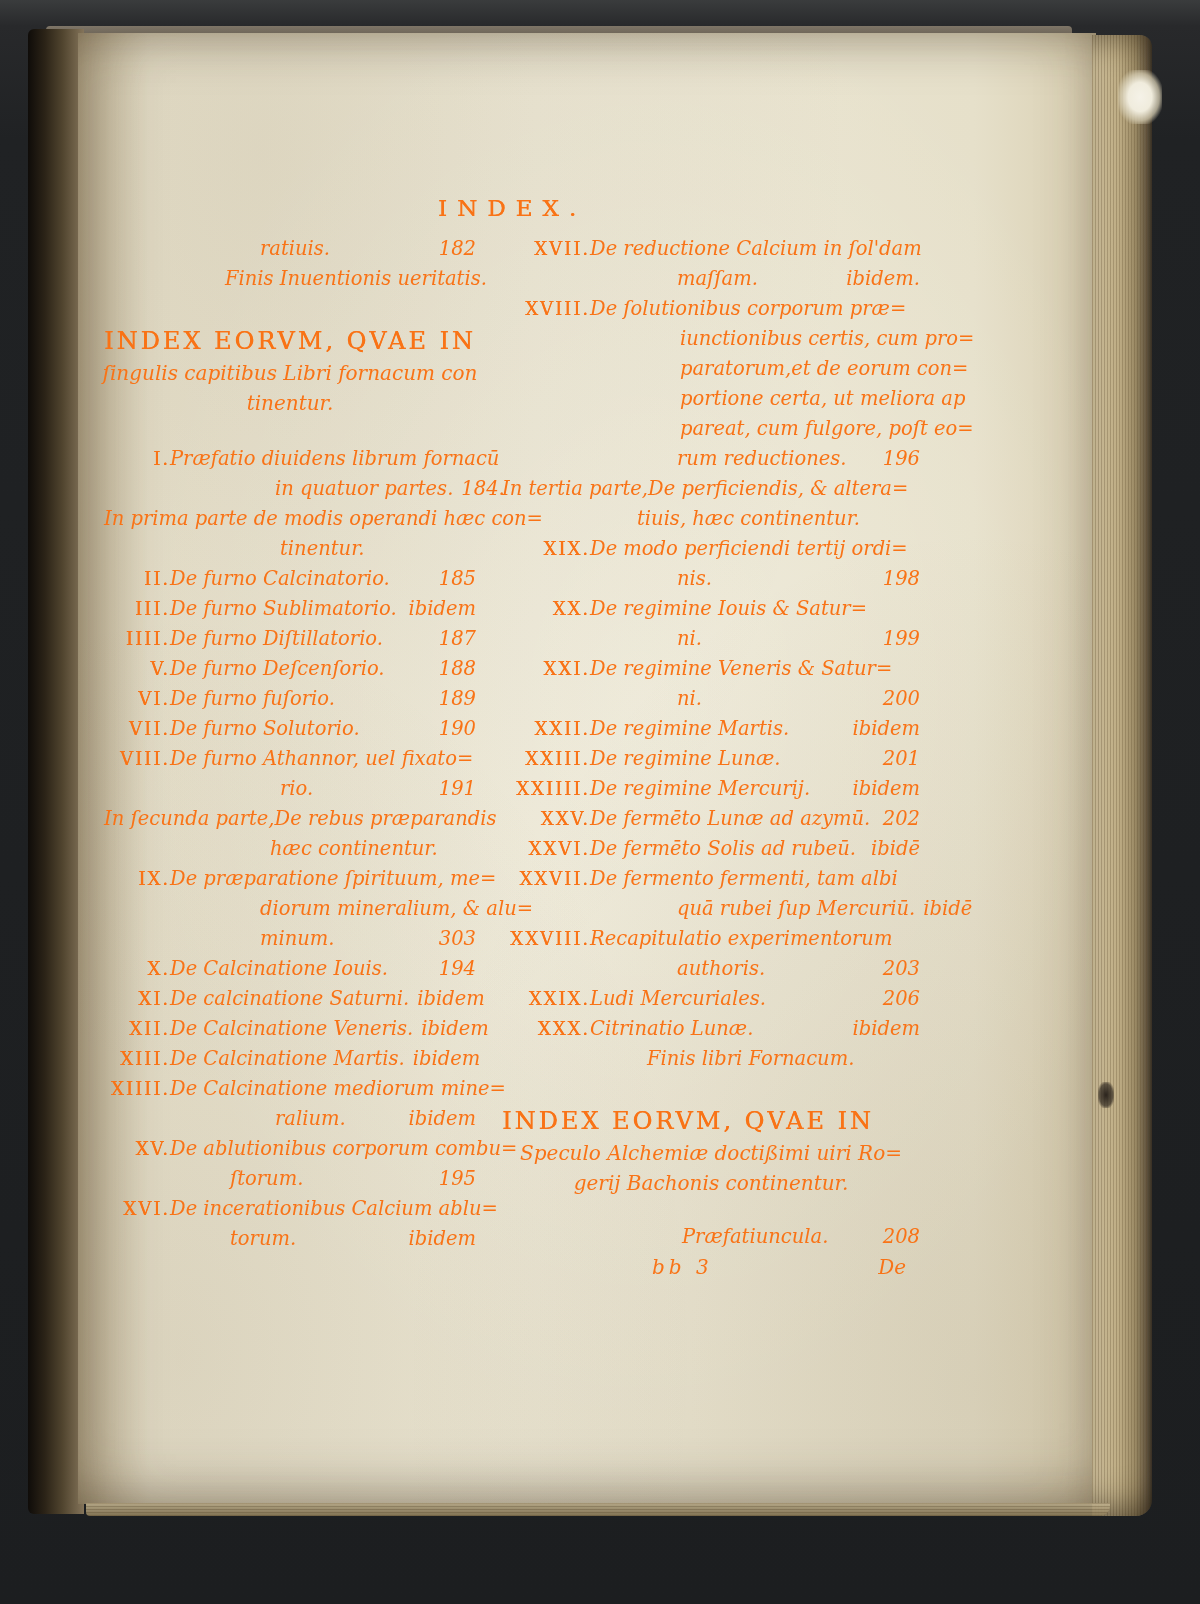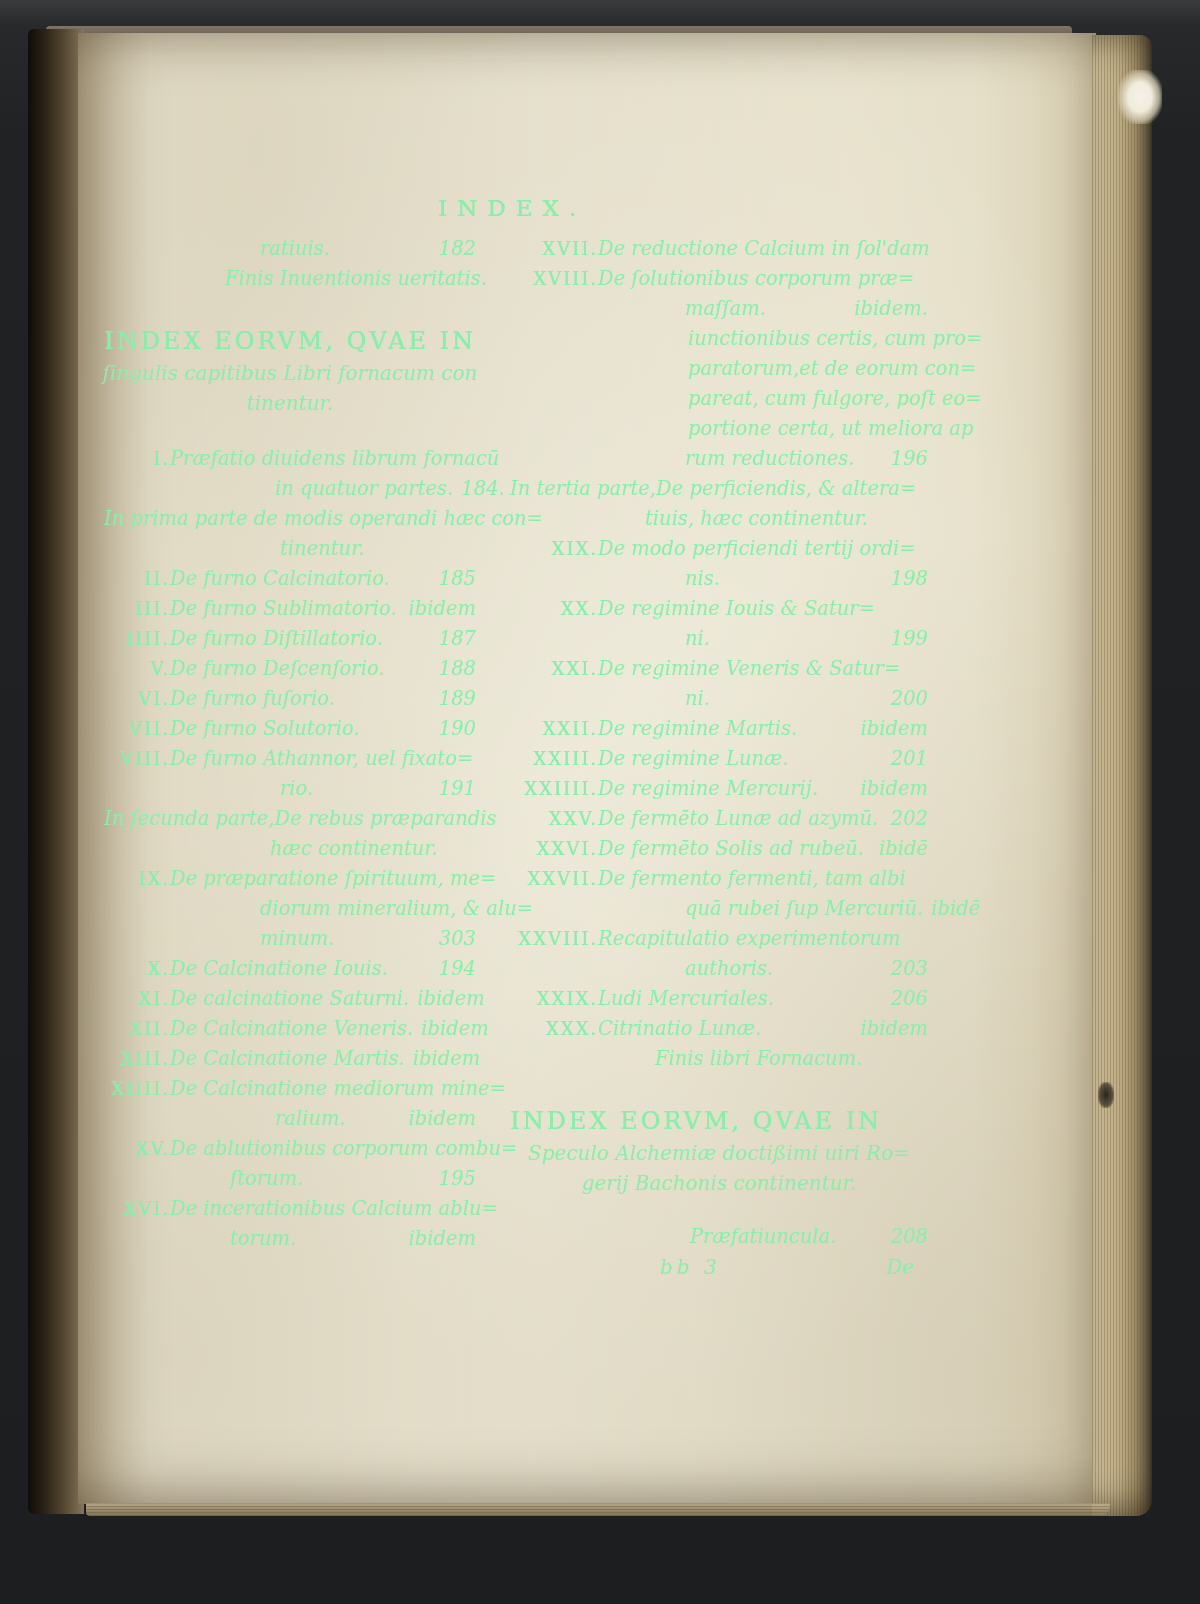--- a/index.html
+++ b/index.html
@@ -54,27 +54,27 @@
     border-radius:0 0 10px 4px; opacity:.9;
   }
   .chip {
     position:absolute; left:1118px; top:70px; width:44px; height:54px;
     background:radial-gradient(ellipse at center,#f5f2e8 0%,#f0ecdd 38%,rgba(212,203,176,.75) 62%,rgba(0,0,0,0) 78%);
   }
   .notch {
     position:absolute; left:1098px; top:1082px; width:16px; height:26px;
     background:radial-gradient(ellipse at center,#2b241d 0%,rgba(43,36,29,.65) 60%,rgba(0,0,0,0) 80%);
   }
-  .content { position:absolute; left:76px; top:166px; width:816px; color:#86efac; }
+  .content { position:absolute; left:76px; top:166px; width:816px; color:#f97316; }
   .page-header {
     font-style:normal; font-size:23px; letter-spacing:10px;
     text-align:center; line-height:32px; margin-bottom:10px;
     text-shadow:0.4px 0 0 currentColor;
   }
-  .cols { display:flex; gap:34px; }
+  .cols { display:flex; gap:26px; }
   .col { display:flex; flex-direction:column; font-style:italic; font-size:19.5px; }
   .col-left  { width:372px; --numw:66px; }
   .col-right { width:418px; --numw:88px; }
   .ln { display:flex; align-items:baseline; white-space:nowrap; min-height:30px; line-height:30px; }
   .ln .num {
     font-style:normal; min-width:var(--numw); letter-spacing:2px; font-size:18px;
     text-shadow:0.3px 0 0 currentColor;
     text-align:right;
   }
   .ln .txt { padding-left:var(--ind,0px); }
@@ -247,48 +247,48 @@
             <span class="txt">torum.</span>
             <span class="pg">ibidem</span>
           </div>
         </div>
       <div class="col col-right">
           <div class="ln entry">
             <span class="num">XVII.</span>
             <span class="txt">De reductione Calcium in ſol'dam</span>
             <span class="pg"></span>
           </div>
+          <div class="ln cont" style="--ind: 87px;">
+            <span class="num"></span>
+            <span class="txt">maſſam.</span>
+            <span class="pg">ibidem.</span>
+          </div>
           <div class="ln entry">
             <span class="num">XVIII.</span>
             <span class="txt">De ſolutionibus corporum præ=</span>
             <span class="pg"></span>
           </div>
-          <div class="ln cont" style="--ind: 87px;">
-            <span class="num"></span>
-            <span class="txt">maſſam.</span>
-            <span class="pg">ibidem.</span>
-          </div>
           <div class="ln cont" style="--ind: 90px;">
             <span class="num"></span>
             <span class="txt">iunctionibus certis, cum pro=</span>
             <span class="pg"></span>
           </div>
           <div class="ln cont" style="--ind: 90px;">
             <span class="num"></span>
             <span class="txt">paratorum,et de eorum con=</span>
             <span class="pg"></span>
           </div>
           <div class="ln cont" style="--ind: 90px;">
             <span class="num"></span>
+            <span class="txt">portione certa, ut meliora ap</span>
+            <span class="pg"></span>
+          </div>
+          <div class="ln cont" style="--ind: 90px;">
+            <span class="num"></span>
             <span class="txt">pareat, cum fulgore, poſt eo=</span>
-            <span class="pg"></span>
-          </div>
-          <div class="ln cont" style="--ind: 90px;">
-            <span class="num"></span>
-            <span class="txt">portione certa, ut meliora ap</span>
             <span class="pg"></span>
           </div>
           <div class="ln cont" style="--ind: 87px;">
             <span class="num"></span>
             <span class="txt">rum reductiones.</span>
             <span class="pg">196</span>
           </div>
           <div class="ln plain">In tertia parte,De perficiendis, &amp; altera=</div>
           <div class="ln cont" style="--ind: 47px;">
             <span class="num"></span>

